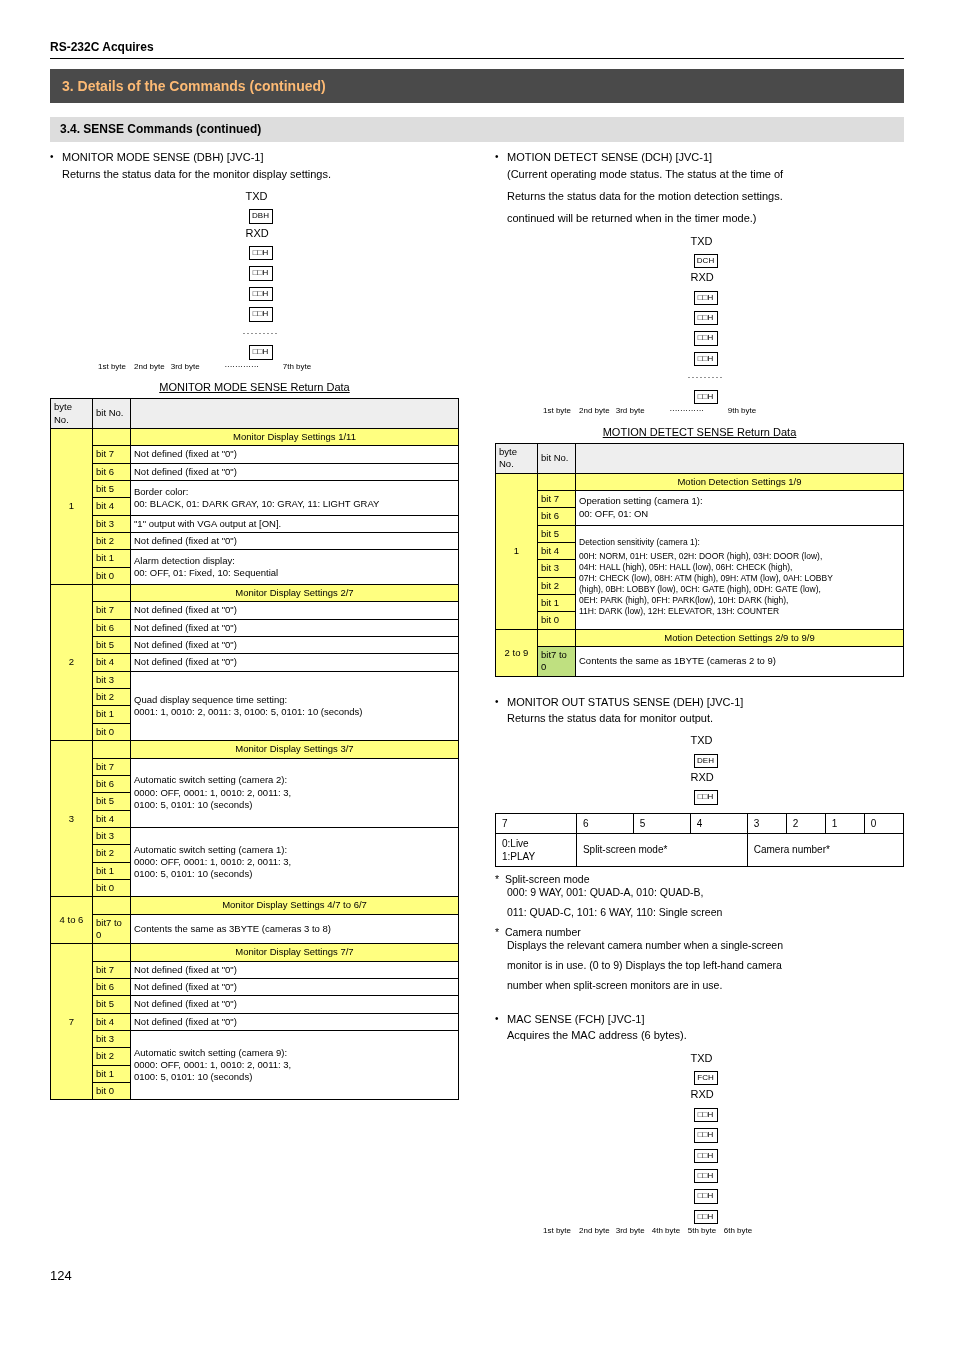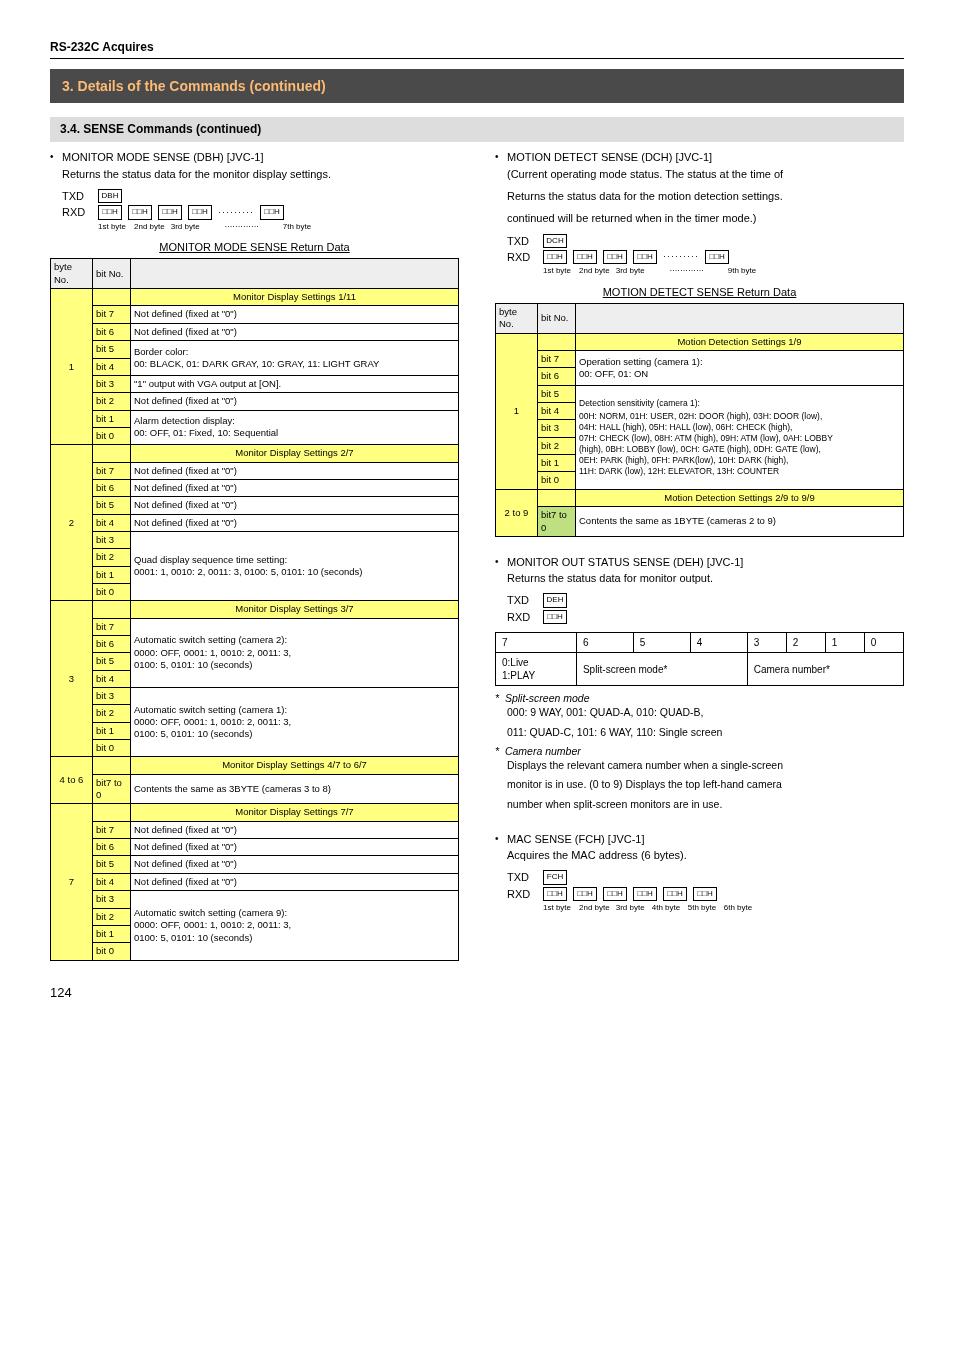--- a/index.html
+++ b/index.html
@@ -33,40 +33,40 @@
     font-size: 12px;
     padding: 5px 10px;
     margin-bottom: 8px;
   }
   .columns { display: flex; gap: 36px; }
   .col { flex: 1; }
   .bullet-line { display: flex; align-items: flex-start; margin-bottom: 2px; }
   .bullet-line .dot { width: 12px; font-size: 10px; }
   .sub-text { margin-left: 12px; margin-bottom: 8px; }
   .txd-rxd { margin-left: 12px; margin-bottom: 8px; }
-  .txd-rxd-row { display:flex; align-items:center; gap:6px; margin-bottom:2px; }
+  .txd-rxd-row { display:flex; align-items:center; gap:6px; margin-bottom:2px;flex-direction:column; }
   .txd-rxd-row .lbl { font-size:11px; width:30px; }
   .hexbox { border:1px solid #000; font-size:8px; padding:1px 2px; min-width:24px; text-align:center; letter-spacing:0px; }
   .dots { font-size:9px; letter-spacing:1px; }
   .byte-labels { display:flex; gap:6px; font-size:8px; }
   .byte-labels span { min-width:30px; }
   .byte-labels .spacer { width:30px; }
   .table-caption { text-align:center; text-decoration: underline; font-size:11px; margin: 8px 0 4px; }
   table.data { border-collapse: collapse; width: 100%; font-size:9.5px; }
   table.data td, table.data th { border:1px solid #000; padding:2px 3px; vertical-align:middle; }
   table.data .hdr { background:#eee; text-align:left; font-weight:normal; }
   table.data .section-row td { background:#ffff80; text-align:center; }
   table.data .byte-col { background:#ffff80; text-align:center; width:42px; }
   table.data .bit-col { background:#ffff80; width:38px; }
   table.data .byte-col-g { background:#bfe080; text-align:center; width:42px; }
   table.data .bit-col-g { background:#bfe080; width:38px; }
   .bit-table { border-collapse: collapse; width:100%; font-size:10px; margin-top:6px; }
   .bit-table td { border:1px solid #000; padding:3px 6px; }
   .note { font-size:10.5px; margin-left:12px; margin-bottom:6px; }
-  .star-line { font-size:10.5px; margin-top:6px;font-style:italic; }
+  .star-line { font-size:10.5px; margin-top:6px; }
   .page-num { font-size:13px; margin-top:24px; }
 </style>
 </head>
 <body>
 
 <div class="doc-header">RS-232C Acquires</div>
 <div class="title-bar">3. Details of the Commands (continued)</div>
 <div class="sub-bar">3.4. SENSE Commands (continued)</div>
 
 <div class="columns">

